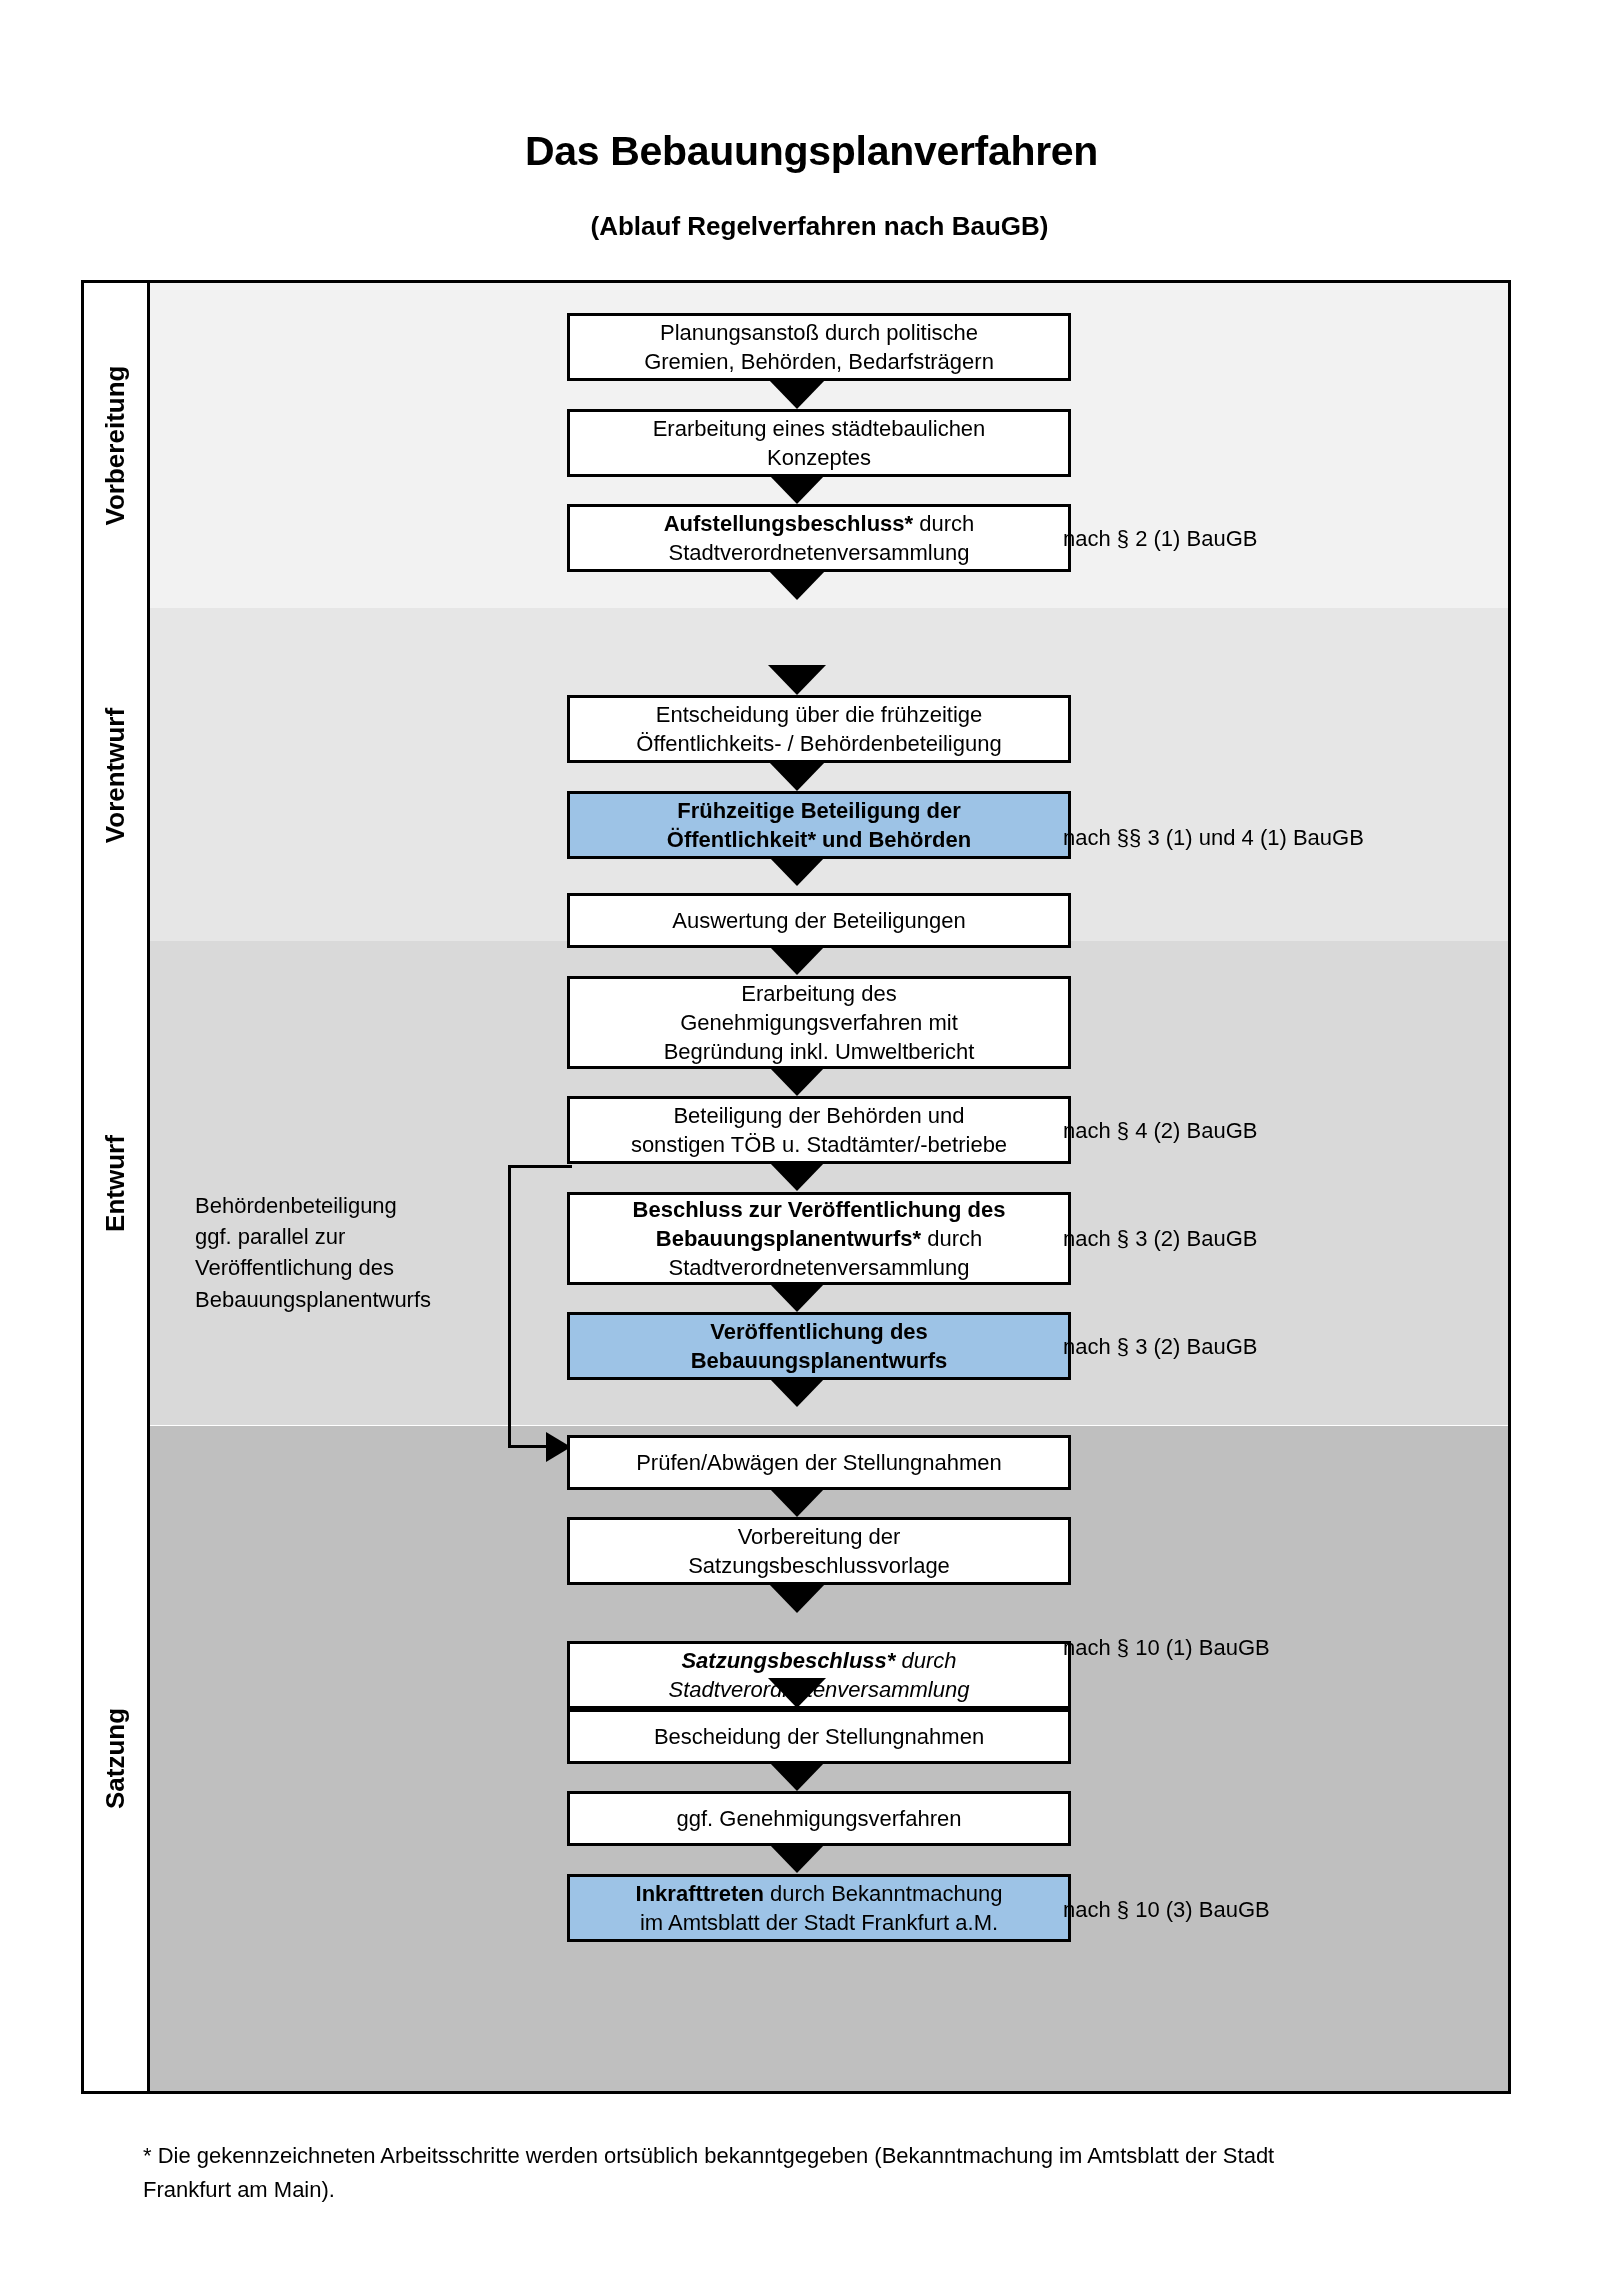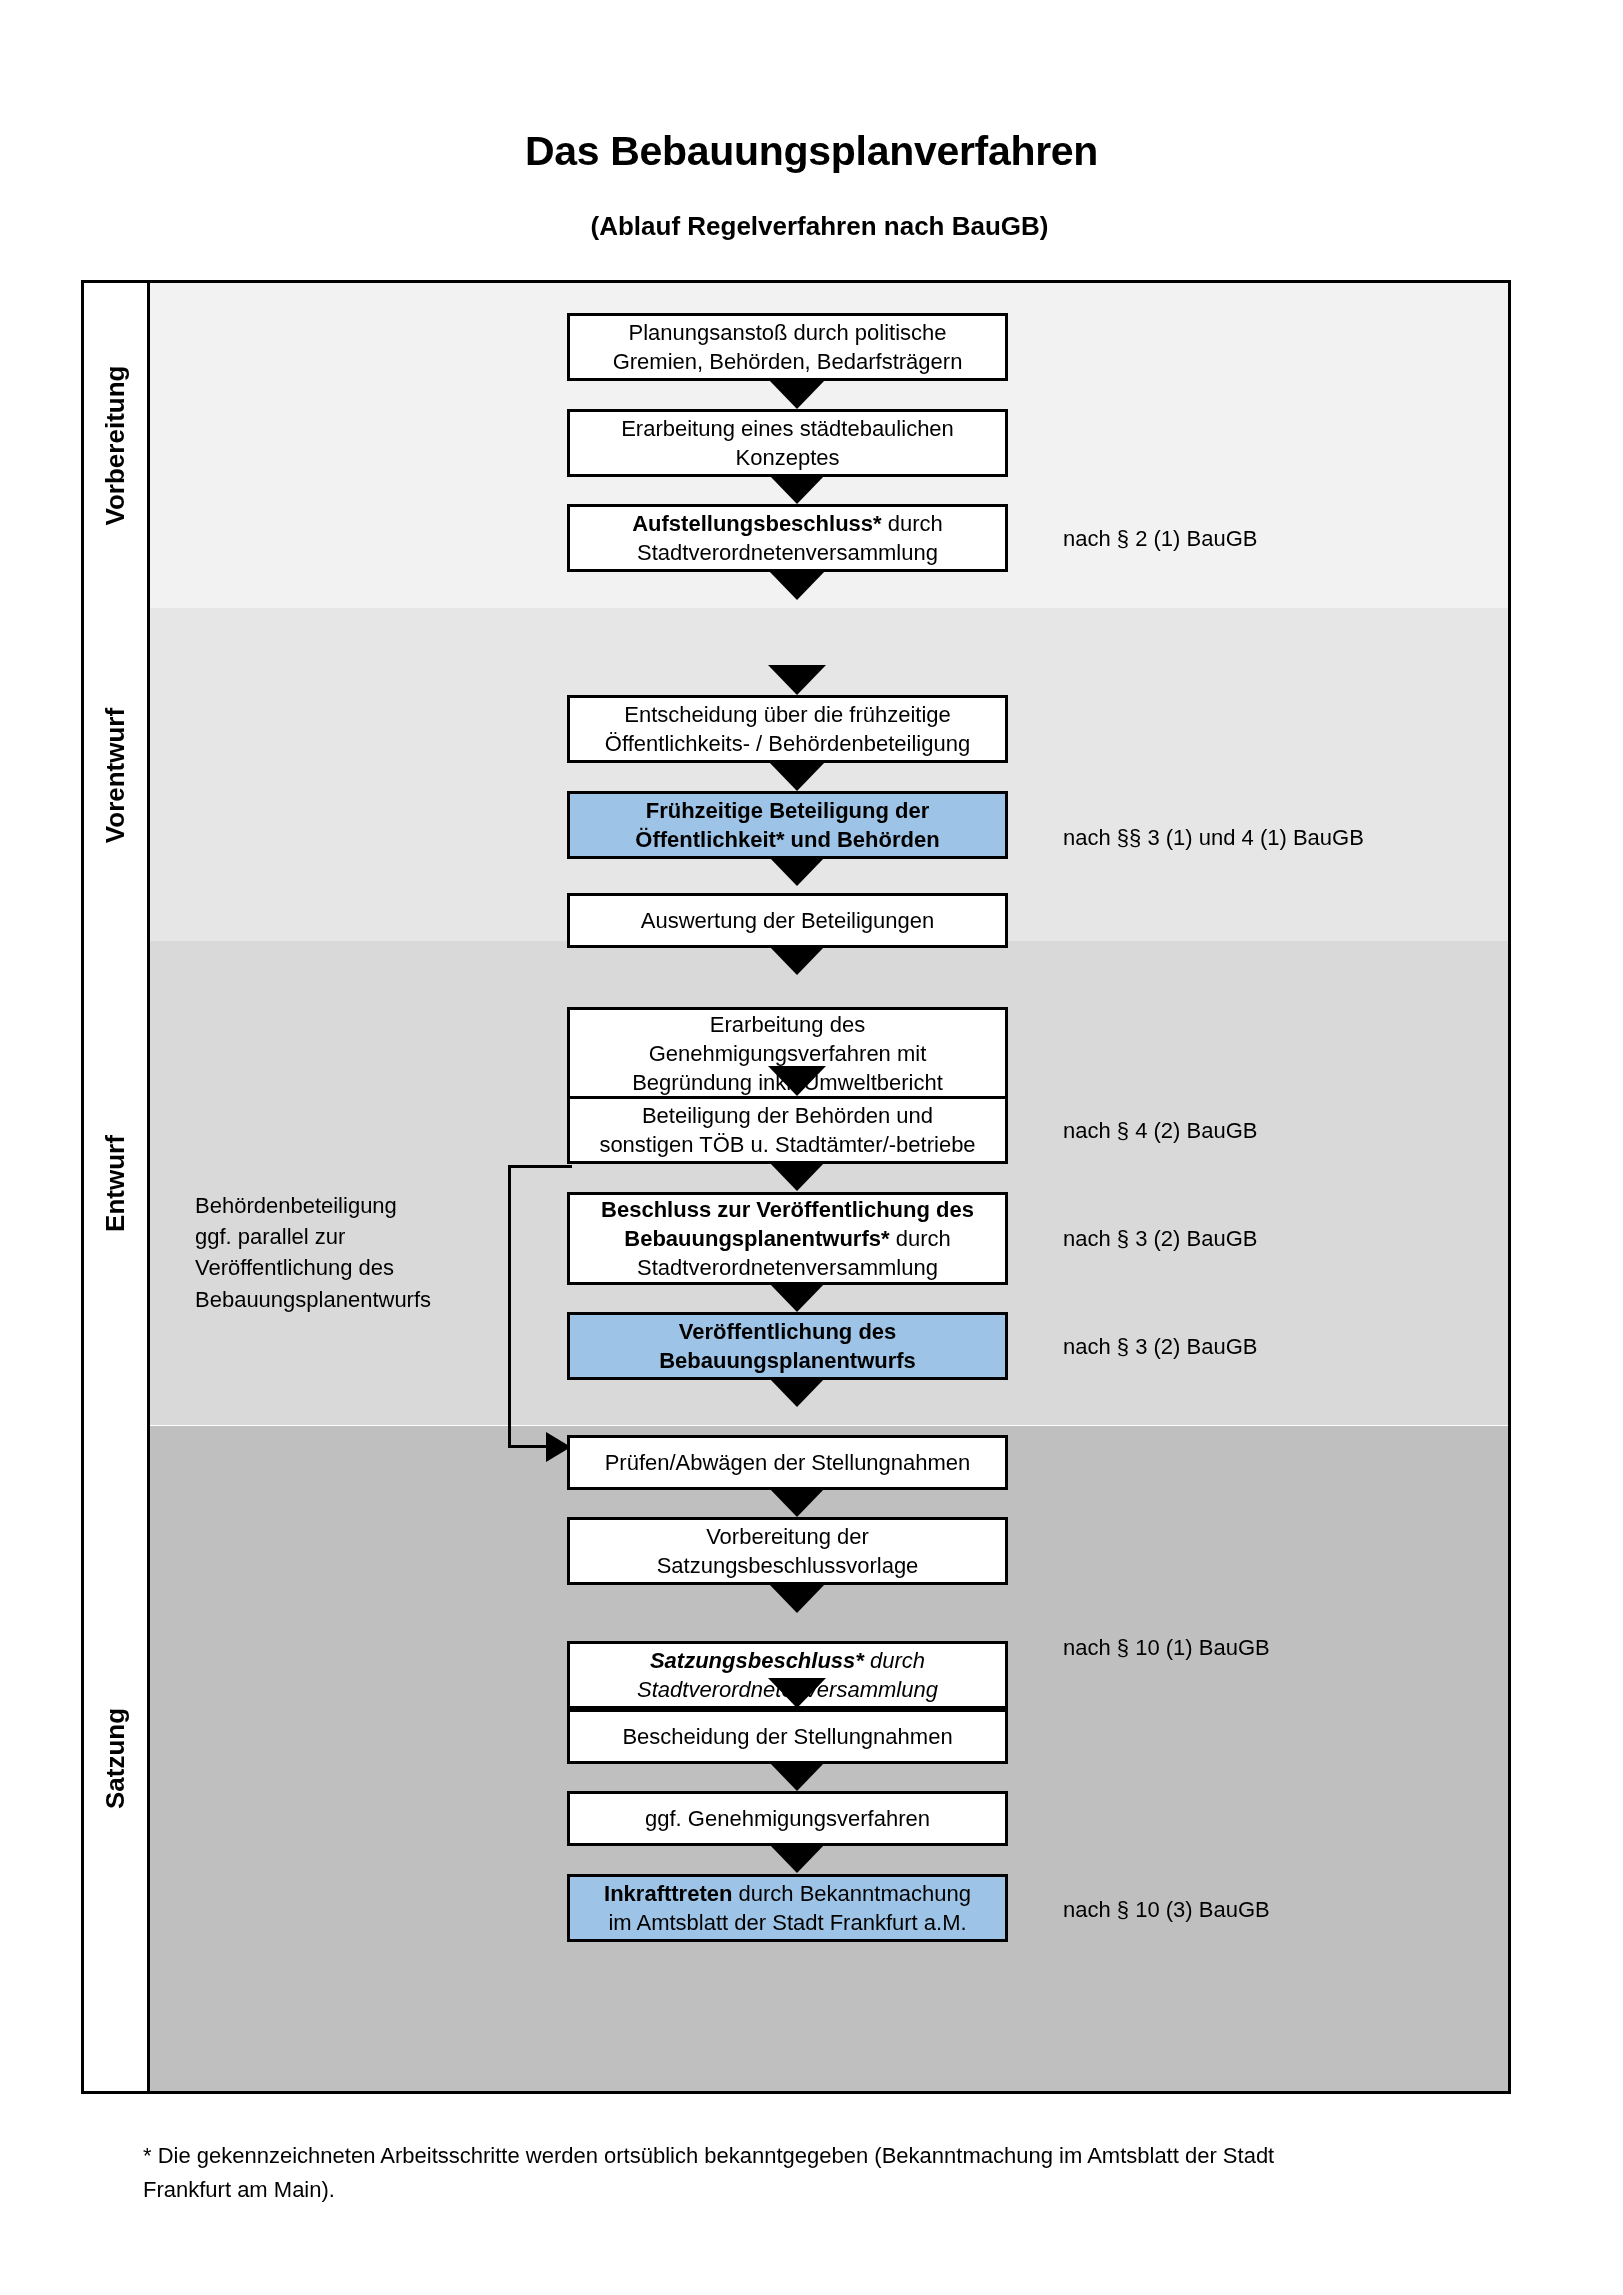--- a/index.html
+++ b/index.html
@@ -96,21 +96,21 @@
   .phase-label span {
     transform: rotate(-90deg);
     white-space: nowrap;
     font-size: 26px;
     font-weight: bold;
   }
 
   
   .pbox {
     position: absolute;
-    width: 441px;
+    width: 504px;
     border: 3.3px solid #000000;
     box-sizing: border-box;
     background: #ffffff;
     display: flex;
     flex-direction: column;
     justify-content: center;
     text-align: center;
     font-size: 22px;
     line-height: 1.32;
     padding: 2.6px 6.5px;
@@ -255,21 +255,21 @@
     <span class="ln b">Frühzeitige Beteiligung der</span>
     <span class="ln b">Öffentlichkeit* und Behörden</span>
   </div>
   <div class="arrow-down" style="left:684px; top:573px;"></div>
 
   <div class="pbox" style="left:483px; top:610px; height:55px;">
     <span class="ln">Auswertung der Beteiligungen</span>
   </div>
   <div class="arrow-down" style="left:684px; top:662px;"></div>
 
-  <div class="pbox" style="left:483px; top:693px; height:93px;margin-top:31px;">
+  <div class="pbox" style="left:483px; top:693px; height:93px;">
     <span class="ln">Erarbeitung des</span>
     <span class="ln">Genehmigungsverfahren mit</span>
     <span class="ln">Begründung inkl. Umweltbericht</span>
   </div>
   <div class="arrow-down" style="left:684px; top:783px;"></div>
 
   <div class="pbox" style="left:483px; top:813px; height:68px;">
     <span class="ln">Beteiligung der Behörden und</span>
     <span class="ln">sonstigen TÖB u. Stadtämter/-betriebe</span>
   </div>

